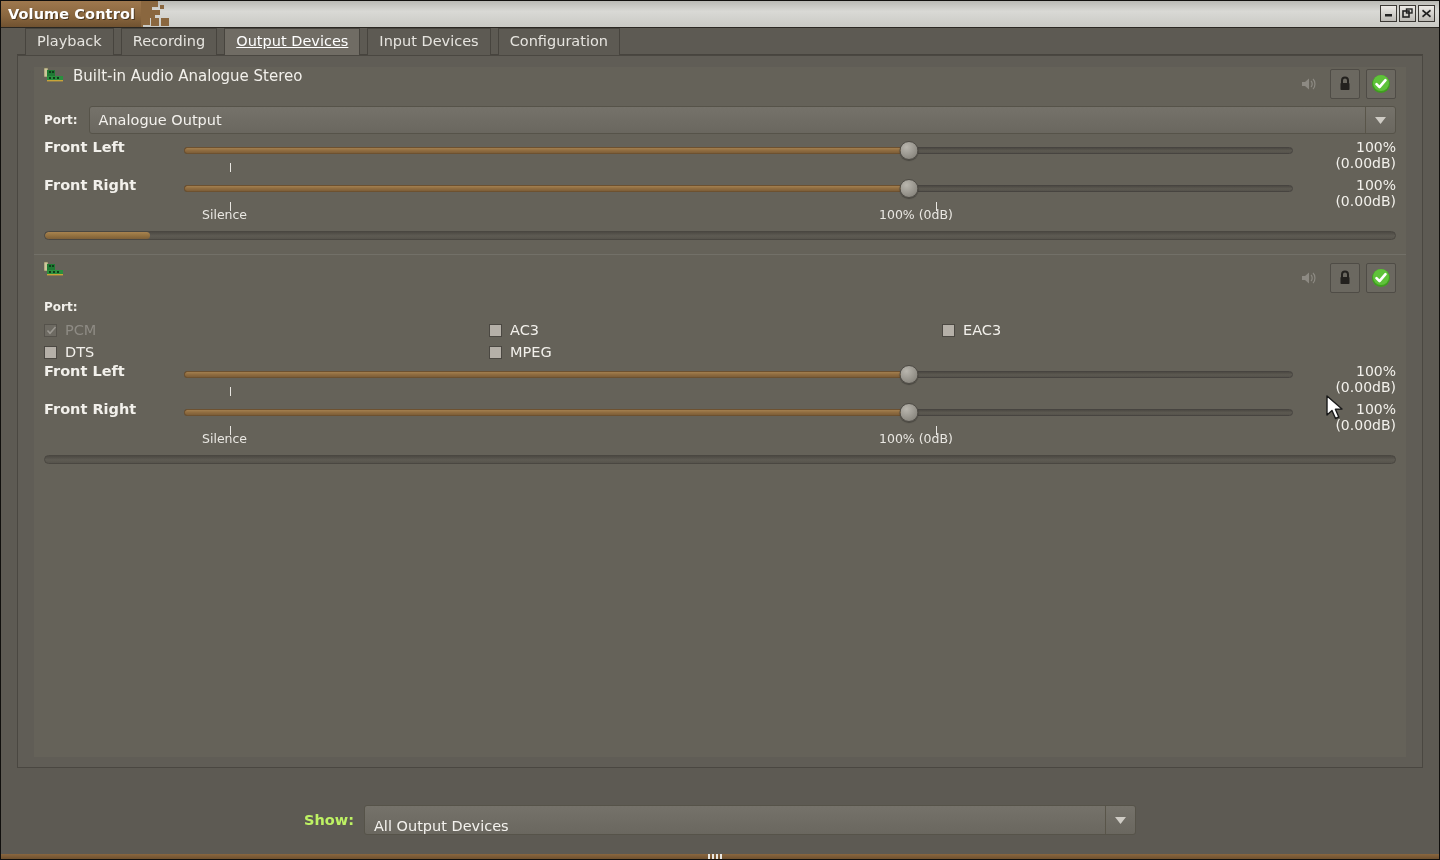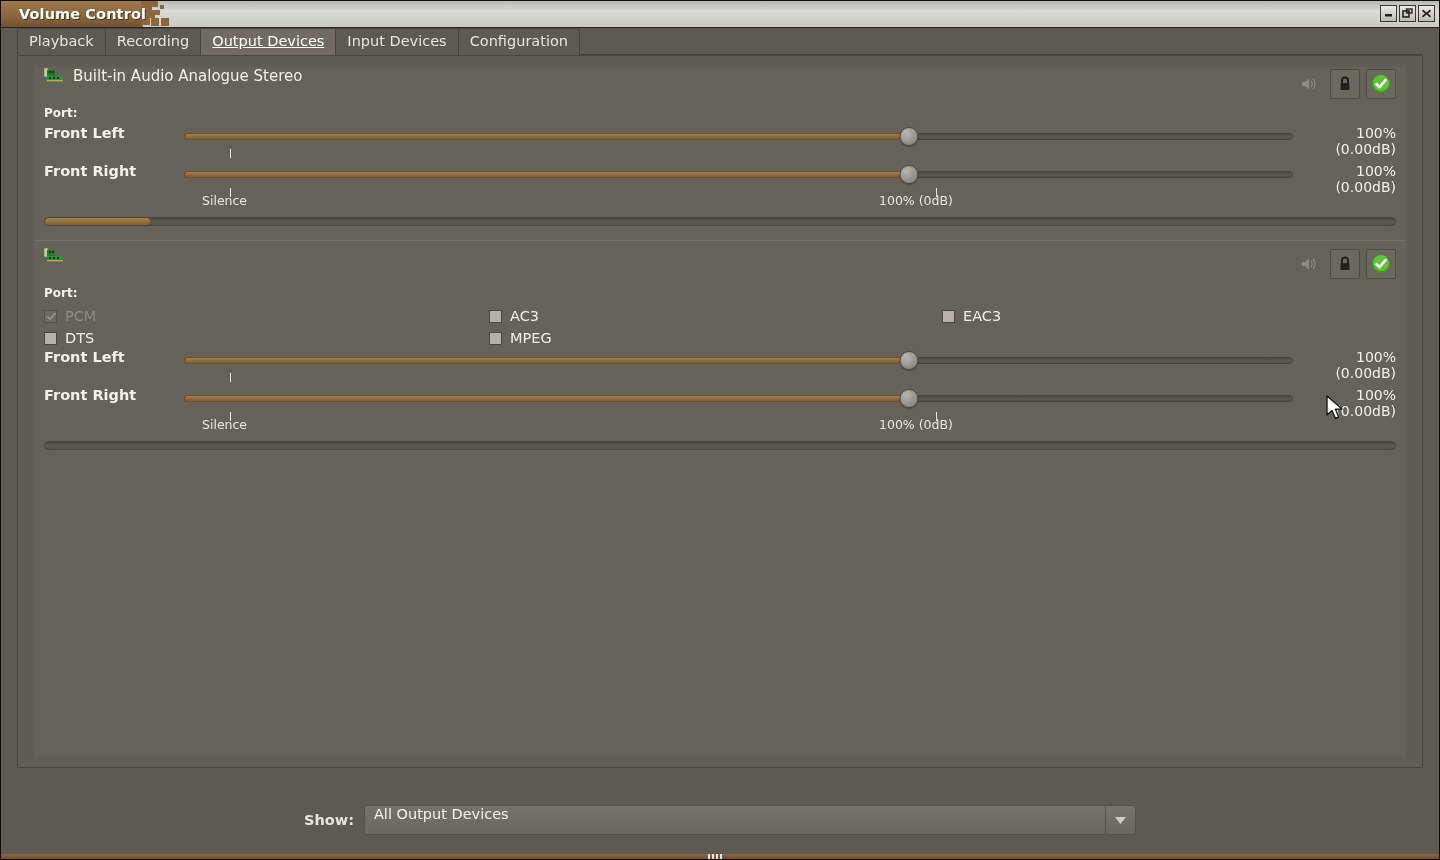--- a/index.html
+++ b/index.html
@@ -35,21 +35,21 @@
     position: absolute;
     left: 0; top: 0;
     width: 142px; height: 27px;
     background: linear-gradient(to bottom, #9e784e 0%, #8a673f 55%, #6e502f 100%);
   }
   .title-pixels { position: absolute; left: 140px; top: 0; width: 70px; height: 27px; }
   .px { position: absolute; background: #8a673f; }
   .title-text {
     position: relative;
     z-index: 3;
-    margin-left: 18px;
+    margin-left: 7px;
     font-size: 14.5px;
     font-weight: bold;
     color: #ffffff;
     text-shadow: 1px 1px 0 rgba(0,0,0,0.45);
     letter-spacing: 0.1px;
   }
   .win-btns {
     position: absolute;
     right: 4px; top: 4px;
     display: flex;
@@ -86,20 +86,21 @@
     padding: 4px 11px 5px 11px;
     font-size: 14.5px;
     color: #e6e4df;
     border: 1px solid #47443e;
     border-bottom: none;
     background: #5d5a53;
     margin-right: -1px;
     cursor: pointer;
     line-height: 17px;
     z-index: 1;
+    margin-left: 8px;
   }
   .tab.active {
     background: #706c64;
     color: #ffffff;
     z-index: 3;
     text-decoration: underline;
   }
 
   
   .frame {
@@ -317,32 +318,32 @@
     left: 16px; right: 16px;
     bottom: 24px;
     height: 30px;
     display: flex;
     align-items: center;
     justify-content: center;
   }
   .show-label {
     font-size: 14.5px;
     font-weight: bold;
-    color: #e5e5e5;
+    color: #bef264;
     margin-right: 10px;
   }
   .show-combo {
     width: 772px;
     height: 30px;
     background: linear-gradient(to bottom,#75726a,#6a675f);
     border: 1px solid #565349;
     border-radius: 3px;
     position: relative;
     display: flex;
-    align-items: flex-start;
+    align-items: flex-end;
     cursor: pointer;
   }
 
   
   .grip {
     position: absolute;
     left: 0; right: 0; bottom: 0;
     height: 5px;
     background: linear-gradient(to bottom,#8a673f,#6e502f);
   }
@@ -443,20 +444,28 @@
                 <circle cx="10" cy="10" r="9" fill="#3f9e1f"></circle>
                 <circle cx="10" cy="9" r="8" fill="#5fc23a"></circle>
                 <path d="M5.5,10.2 L8.5,13.2 L14.5,6.2" stroke="#ffffff" stroke-width="2.6" fill="none" stroke-linecap="round" stroke-linejoin="round"></path>
               </svg>
             </div>
           </div>
         </div>
 
         <div class="port-row">
           <span class="port-label">Port:</span>
+          <div class="combo">
+            <span class="combo-text">Analogue Output</span>
+            <span class="combo-arrow">
+              <svg width="11" height="7" viewBox="0 0 11 7">
+                  <path d="M0,0 L11,0 L5.5,7 Z" fill="#cfccc5"></path>
+                </svg>
+            </span>
+          </div>
         </div>
 
         <div class="chan-row">
           <span class="chan-label">Front Left</span>
           <div class="slider">
             <div class="track"></div>
             <div class="track-fill" style="width:65.4%"></div>
             <div class="knob" style="left:65.4%"></div>
           </div>
           <span class="chan-value">100% (0.00dB)</span>

